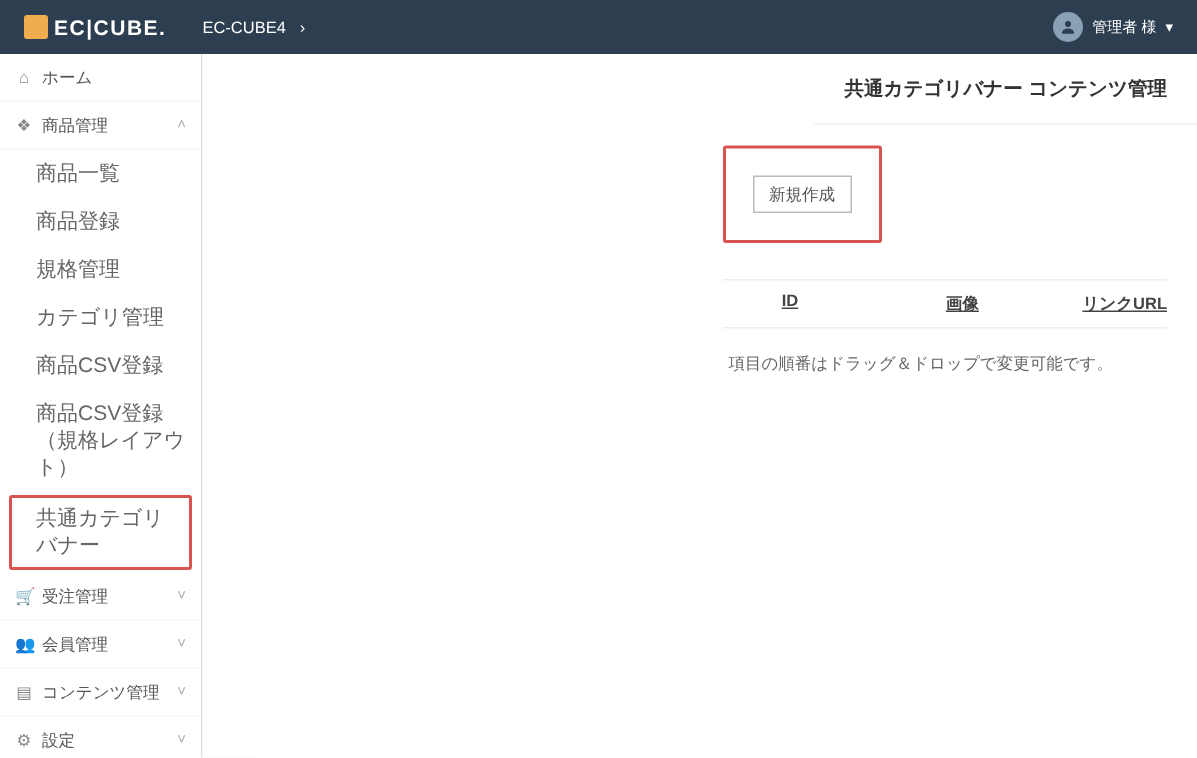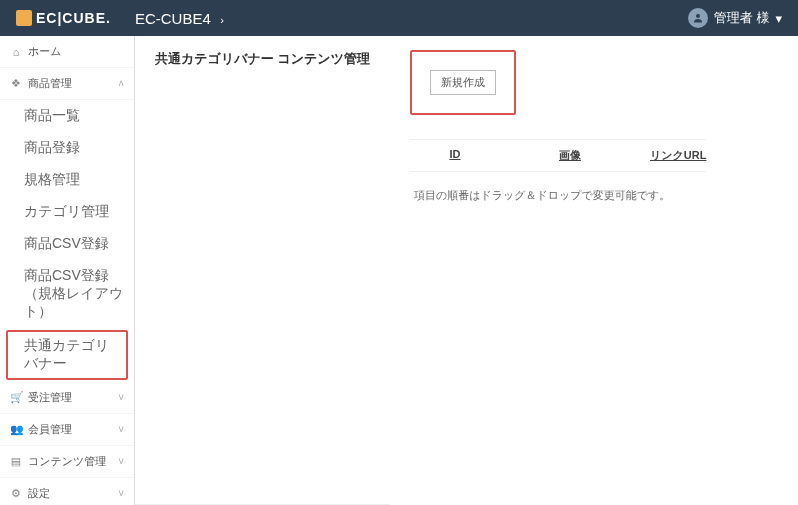--- a/index.html
+++ b/index.html
@@ -2,37 +2,37 @@
 <html><head>
 <meta charset="utf-8">
 <style>
 * { margin: 0; padding: 0; box-sizing: border-box; }
 body { font-family: "Hiragino Kaku Gothic ProN", "Meiryo", sans-serif; font-size: 12px; color: #333; background: #f5f5f5; width: 798px; height: 505px; overflow: hidden; }
 
 .topbar { height: 36px; background: #2c3e50; display: flex; align-items: center; padding: 0 16px; justify-content: space-between; }
 .topbar-left { display: flex; align-items: center; gap: 24px; }
 .logo { display: flex; align-items: center; gap: 4px; color: #fff; font-weight: bold; letter-spacing: 1px; font-size: 14px; }
 .logo-cube { width: 16px; height: 16px; background: #f0ad4e; display: inline-block; border-radius: 2px; }
-.crumb { color: #fff; font-size: 15px; }
+.crumb { color: #fff; font-size: 11px; }
 .crumb-sep { color: #fff; margin-left: 6px; font-size: 11px; }
-.topbar-user { display: flex; align-items: center; gap: 6px; color: #fff; font-size: 13px; }
+.topbar-user { display: flex; align-items: center; gap: 6px; color: #fff; font-size: 10px; }
 .avatar-icon { width: 20px; height: 20px; background: #8aa0b4; border-radius: 50%; display: flex; align-items: center; justify-content: center; }
 .avatar-icon svg { fill: #2c3e50; }
 
 .layout { display: flex; height: calc(505px - 36px); }
 .sidebar { width: 135px; background: #fff; border-right: 1px solid #ddd; overflow-y: auto; }
 .nav-item { display: flex; align-items: center; padding: 8px 10px; color: #555; cursor: pointer; border-bottom: 1px solid #f5f5f5; gap: 6px; font-size: 11px; }
 .nav-icon { width: 12px; text-align: center; color: #888; flex-shrink: 0; }
 .nav-label { flex: 1; }
 .nav-caret { color: #aaa; font-size: 10px; }
 .subnav { }
 .sub-item { padding: 7px 10px 7px 24px; color: #666; cursor: pointer; font-size: 14px; }
 .sub-item.highlight { border: 2px solid #d9534f; border-radius: 2px; margin: 2px 6px; padding: 5px 10px 5px 16px; }
 
-.main { flex: 1; background: #fff; display: flex; flex-direction: row; }
+.main { flex: 1; background: #fff; display: flex; flex-direction: column; align-items: flex-end; }
 .page-title { padding: 14px 20px; font-size: 13px; font-weight: bold; color: #333; border-bottom: 1px solid #eee; }
 .content { padding: 14px 20px; }
 .create-btn-wrap { display: inline-block; border: 2px solid #d9534f; border-radius: 2px; padding: 18px; margin-bottom: 24px; }
 .create-btn { border: 1px solid #bbb; background: #fff; padding: 4px 10px; font-size: 11px; color: #555; cursor: pointer; }
 .table-header { display: flex; border-top: 1px solid #eee; border-bottom: 1px solid #eee; padding: 8px 0; font-size: 11px; font-weight: bold; color: #444; text-decoration: underline; }
 .th-id { width: 90px; text-align: center; }
 .th-img { width: 140px; text-align: center; }
 .th-url { flex: 1; text-align: left; padding-left: 10px; }
 .empty-msg { padding: 16px 4px; font-size: 11px; color: #666; }
 </style>

